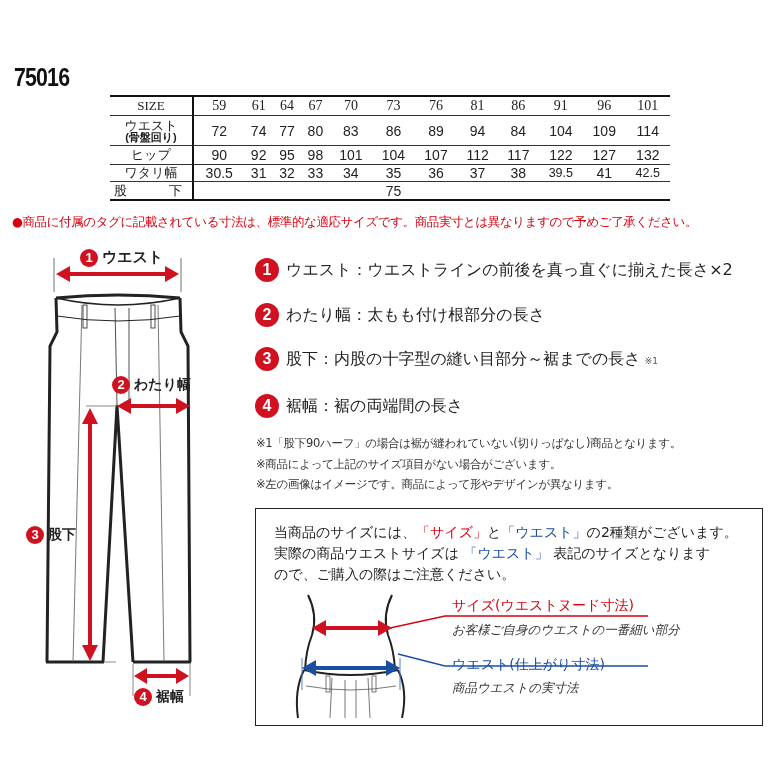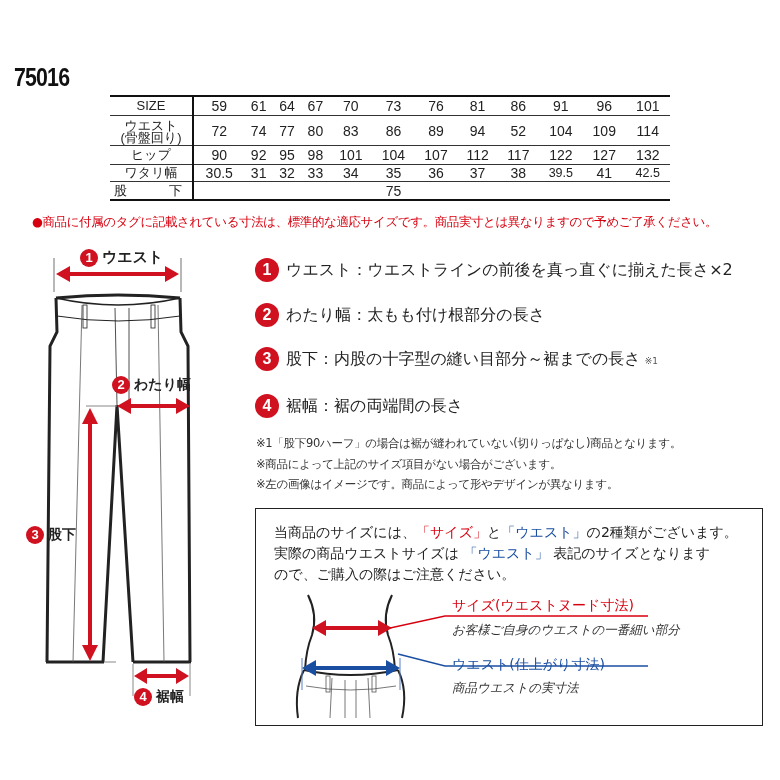--- a/index.html
+++ b/index.html
@@ -5,29 +5,29 @@
   html,body{margin:0;padding:0;background:#fff;}
   body{width:780px;height:780px;position:relative;overflow:hidden;font-family:"DejaVu Sans",sans-serif;color:#222;}
   .abs{position:absolute;}
   .model{left:14px;top:62px;font-family:"Liberation Sans",sans-serif;font-weight:bold;font-size:26px;letter-spacing:-1px;color:#111;transform:scaleX(0.82);transform-origin:left top;}
   table.size{position:absolute;left:110px;top:95px;width:560px;border-collapse:collapse;font-family:"Liberation Sans",sans-serif;font-size:14px;color:#222;}
   table.size td,table.size th{padding:0;text-align:center;font-weight:normal;}
   table.size tr{border-bottom:1.5px solid #333;}
   table.size tr:first-child{border-top:2.5px solid #111;}
   table.size tr:last-child{border-bottom:2.5px solid #111;}
   table.size .hdr{width:78px;border-right:2px solid #111;font-size:13px;line-height:14px;}
-  table.size .sub{display:block;font-size:13px;font-weight:normal;line-height:9px;}
-  table.size tr.r0 td{height:18px;}
+  table.size .sub{display:block;font-size:11px;font-weight:bold;line-height:9px;}
+  table.size tr.r0 td{height:18px;font-family:Liberation Serif, serif;}
   table.size tr.r1 td{height:29px;}
   table.size tr.r2 td{height:18px;text-align:center;}
   table.size tr.r3 td{height:16px;}
   table.size tr.r4 td{height:17px;}
   table.size .rise{text-align:left;padding-left:4px;}
   table.size .rise span{display:inline-block;width:68px;text-align:justify;text-align-last:justify;}
-  .notice{left:32px;top:214px;font-size:12.5px;color:#d7000f;white-space:nowrap;letter-spacing:-0.4px;}
+  .notice{left:12px;top:214px;font-size:12.5px;color:#d7000f;white-space:nowrap;letter-spacing:-0.4px;}
   .badge{display:inline-block;width:24px;height:24px;border-radius:50%;background:#cf1120;color:#fff;font-family:"Liberation Sans",sans-serif;font-weight:bold;font-size:16px;line-height:24px;text-align:center;}
   .badge.sm{width:18px;height:18px;line-height:18px;font-size:13px;}
   .def{left:255px;font-size:16px;color:#222;white-space:nowrap;display:flex;align-items:center;gap:7px;}
   .def .note{font-size:9px;color:#555;margin-left:4px;}
   .fn{left:256px;font-size:11.5px;color:#333;white-space:nowrap;letter-spacing:-0.3px;text-align:center;}
   .box{left:255px;top:508px;width:508px;height:218px;border:1.5px solid #222;box-sizing:border-box;}
   .boxtext{left:274px;top:522px;font-size:14px;line-height:21px;color:#222;white-space:nowrap;}
   .red{color:#d7000f;}
   .blue{color:#1a4ea1;}
   .lbl{font-size:13px;color:#222;white-space:nowrap;display:flex;align-items:center;gap:4px;}
@@ -62,21 +62,21 @@
       <span class="sub">(骨盤回り)</span>
     </td>
     <td>72</td>
     <td>74</td>
     <td>77</td>
     <td>80</td>
     <td>83</td>
     <td>86</td>
     <td>89</td>
     <td>94</td>
-    <td>52</td>
+    <td>84</td>
     <td>104</td>
     <td>109</td>
     <td>114</td>
   </tr>
   <tr class="r2">
     <td class="hdr">ヒップ</td>
     <td>90</td>
     <td>92</td>
     <td>95</td>
     <td>98</td>

